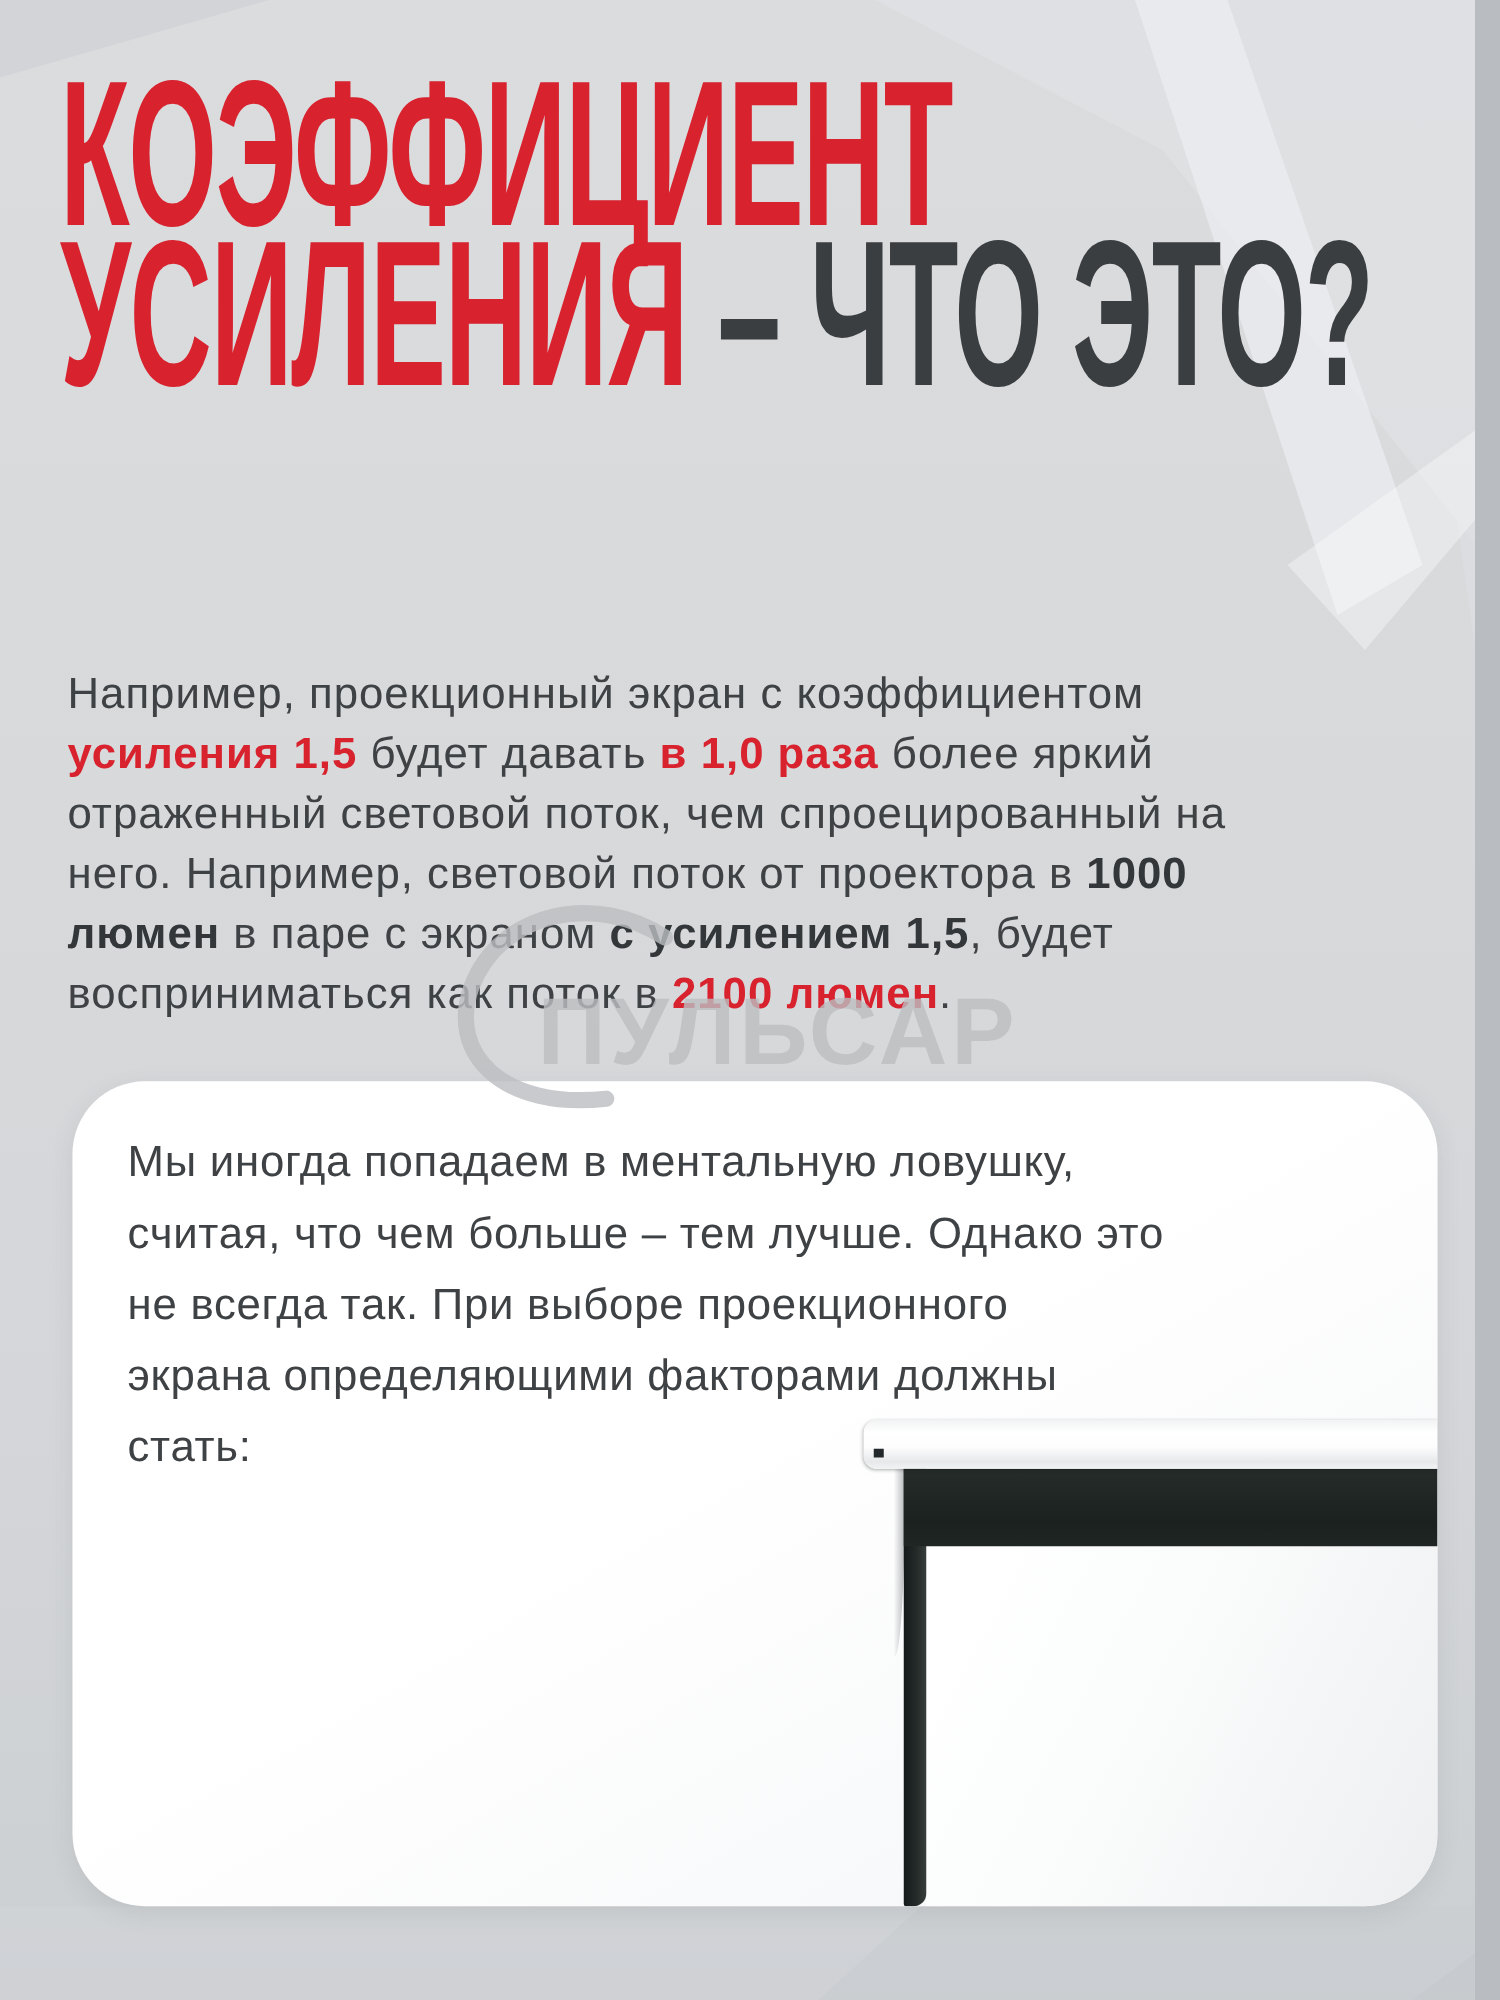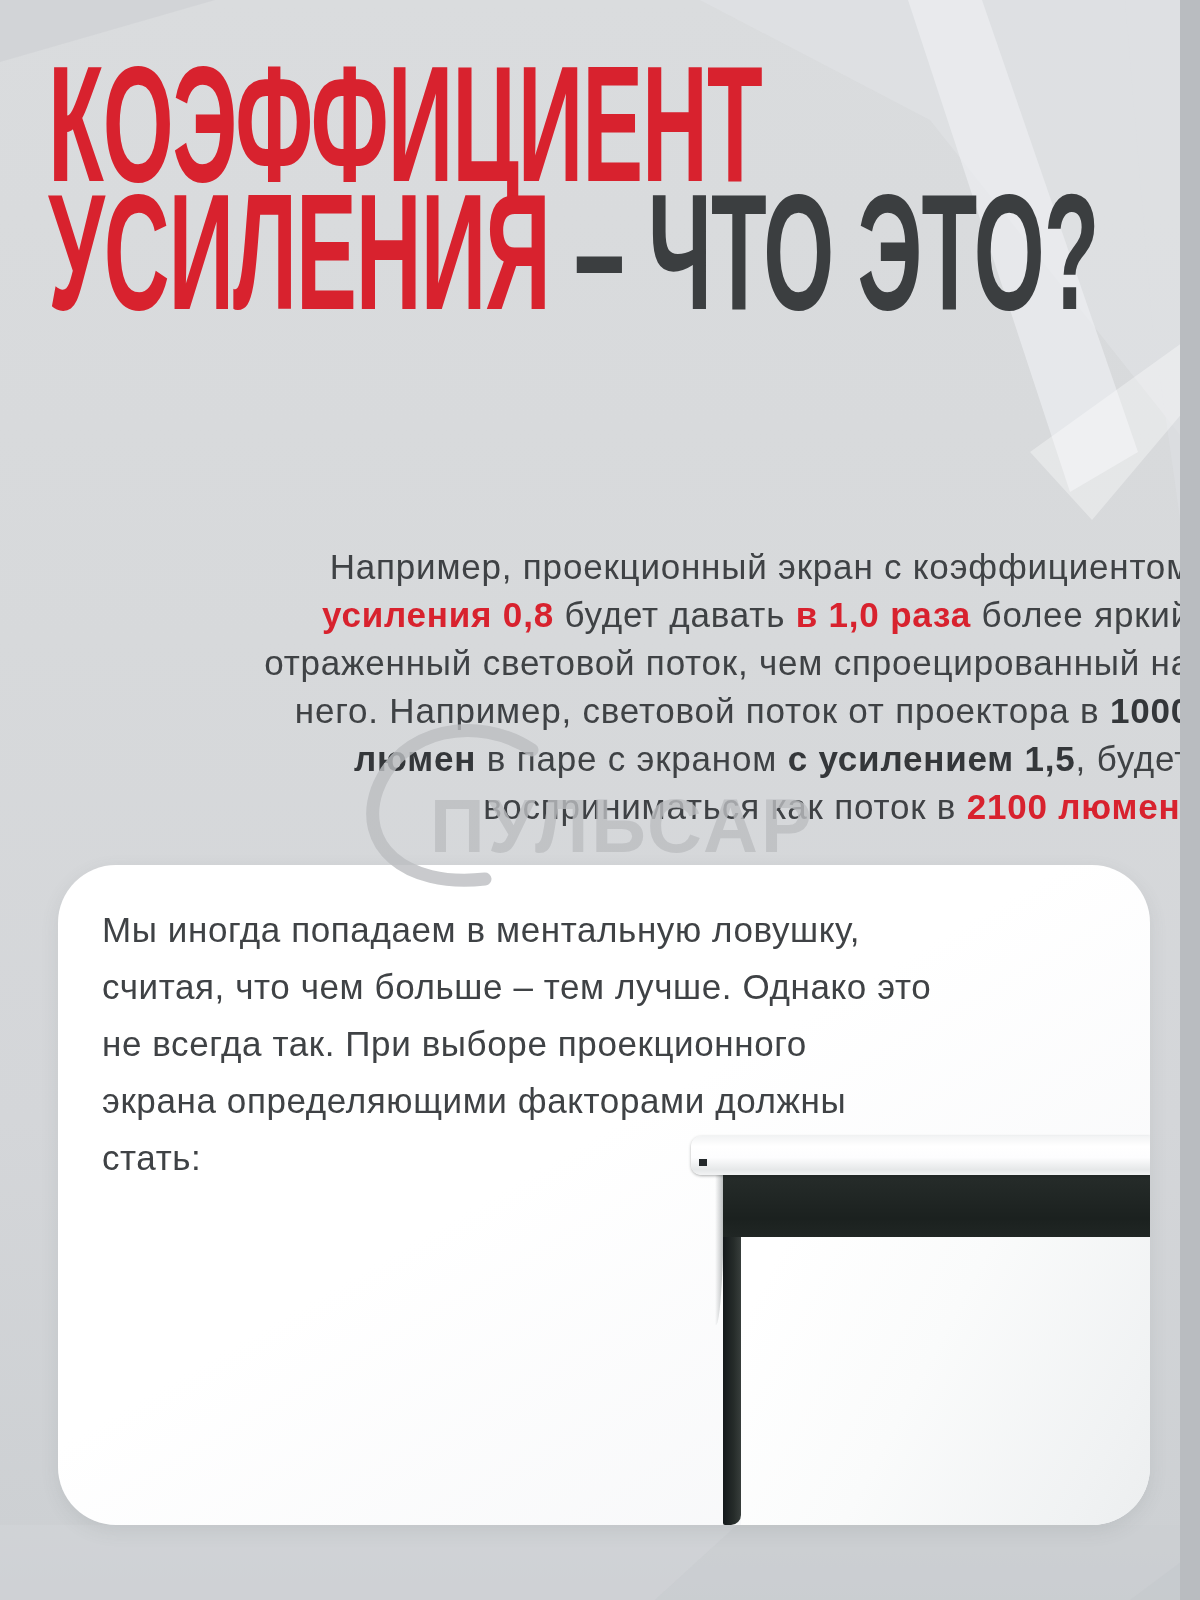--- a/index.html
+++ b/index.html
@@ -117,22 +117,22 @@
   <div class="facet botl"></div>
   <div class="facet botr"></div>
   <div class="facet botc"></div>
 
   <h1 class="title" style="margin:0;">
     <span class="title-line title-red">КОЭФФИЦИЕНТ</span>
     <span class="title-line"><span class="title-red">УСИЛЕНИЯ</span><span class="title-dark"> – ЧТО ЭТО?</span></span>
   </h1>
 
 
-  <p class="para p2" style="margin:16px;text-align:right;"><span class="seg-n">Например, проекционный экран с коэффициентом
-</span><span class="seg-br">усиления 0,8</span><span class="seg-n"> будет давать </span><span class="seg-br">в 1,0 раза</span><span class="seg-n"> более яркий
+  <p class="para p2" style="margin:4px;"><span class="seg-n">Например, проекционный экран с коэффициентом
+</span><span class="seg-br">усиления 1,5</span><span class="seg-n"> будет давать </span><span class="seg-br">в 1,0 раза</span><span class="seg-n"> более яркий
 отраженный световой поток, чем спроецированный на
 него. Например, световой поток от проектора в </span><span class="seg-bd">1000
 люмен</span><span class="seg-n"> в паре с экраном </span><span class="seg-bd">с усилением 1,5</span><span class="seg-n">, будет
 восприниматься как поток в </span><span class="seg-br">2100 люмен</span><span class="seg-n">.</span></p>
 
   <div class="watermark">
     <svg class="swoosh" width="200" height="192" viewBox="0 0 200 192">
       <path d="M 186 44 C 132 8, 54 22, 31 84 C 12 138, 57 182, 139 173" fill="none" stroke="#bcbec1" stroke-width="13" stroke-linecap="round"></path>
     </svg>
     <span class="wm-text">ПУЛЬСАР</span>

